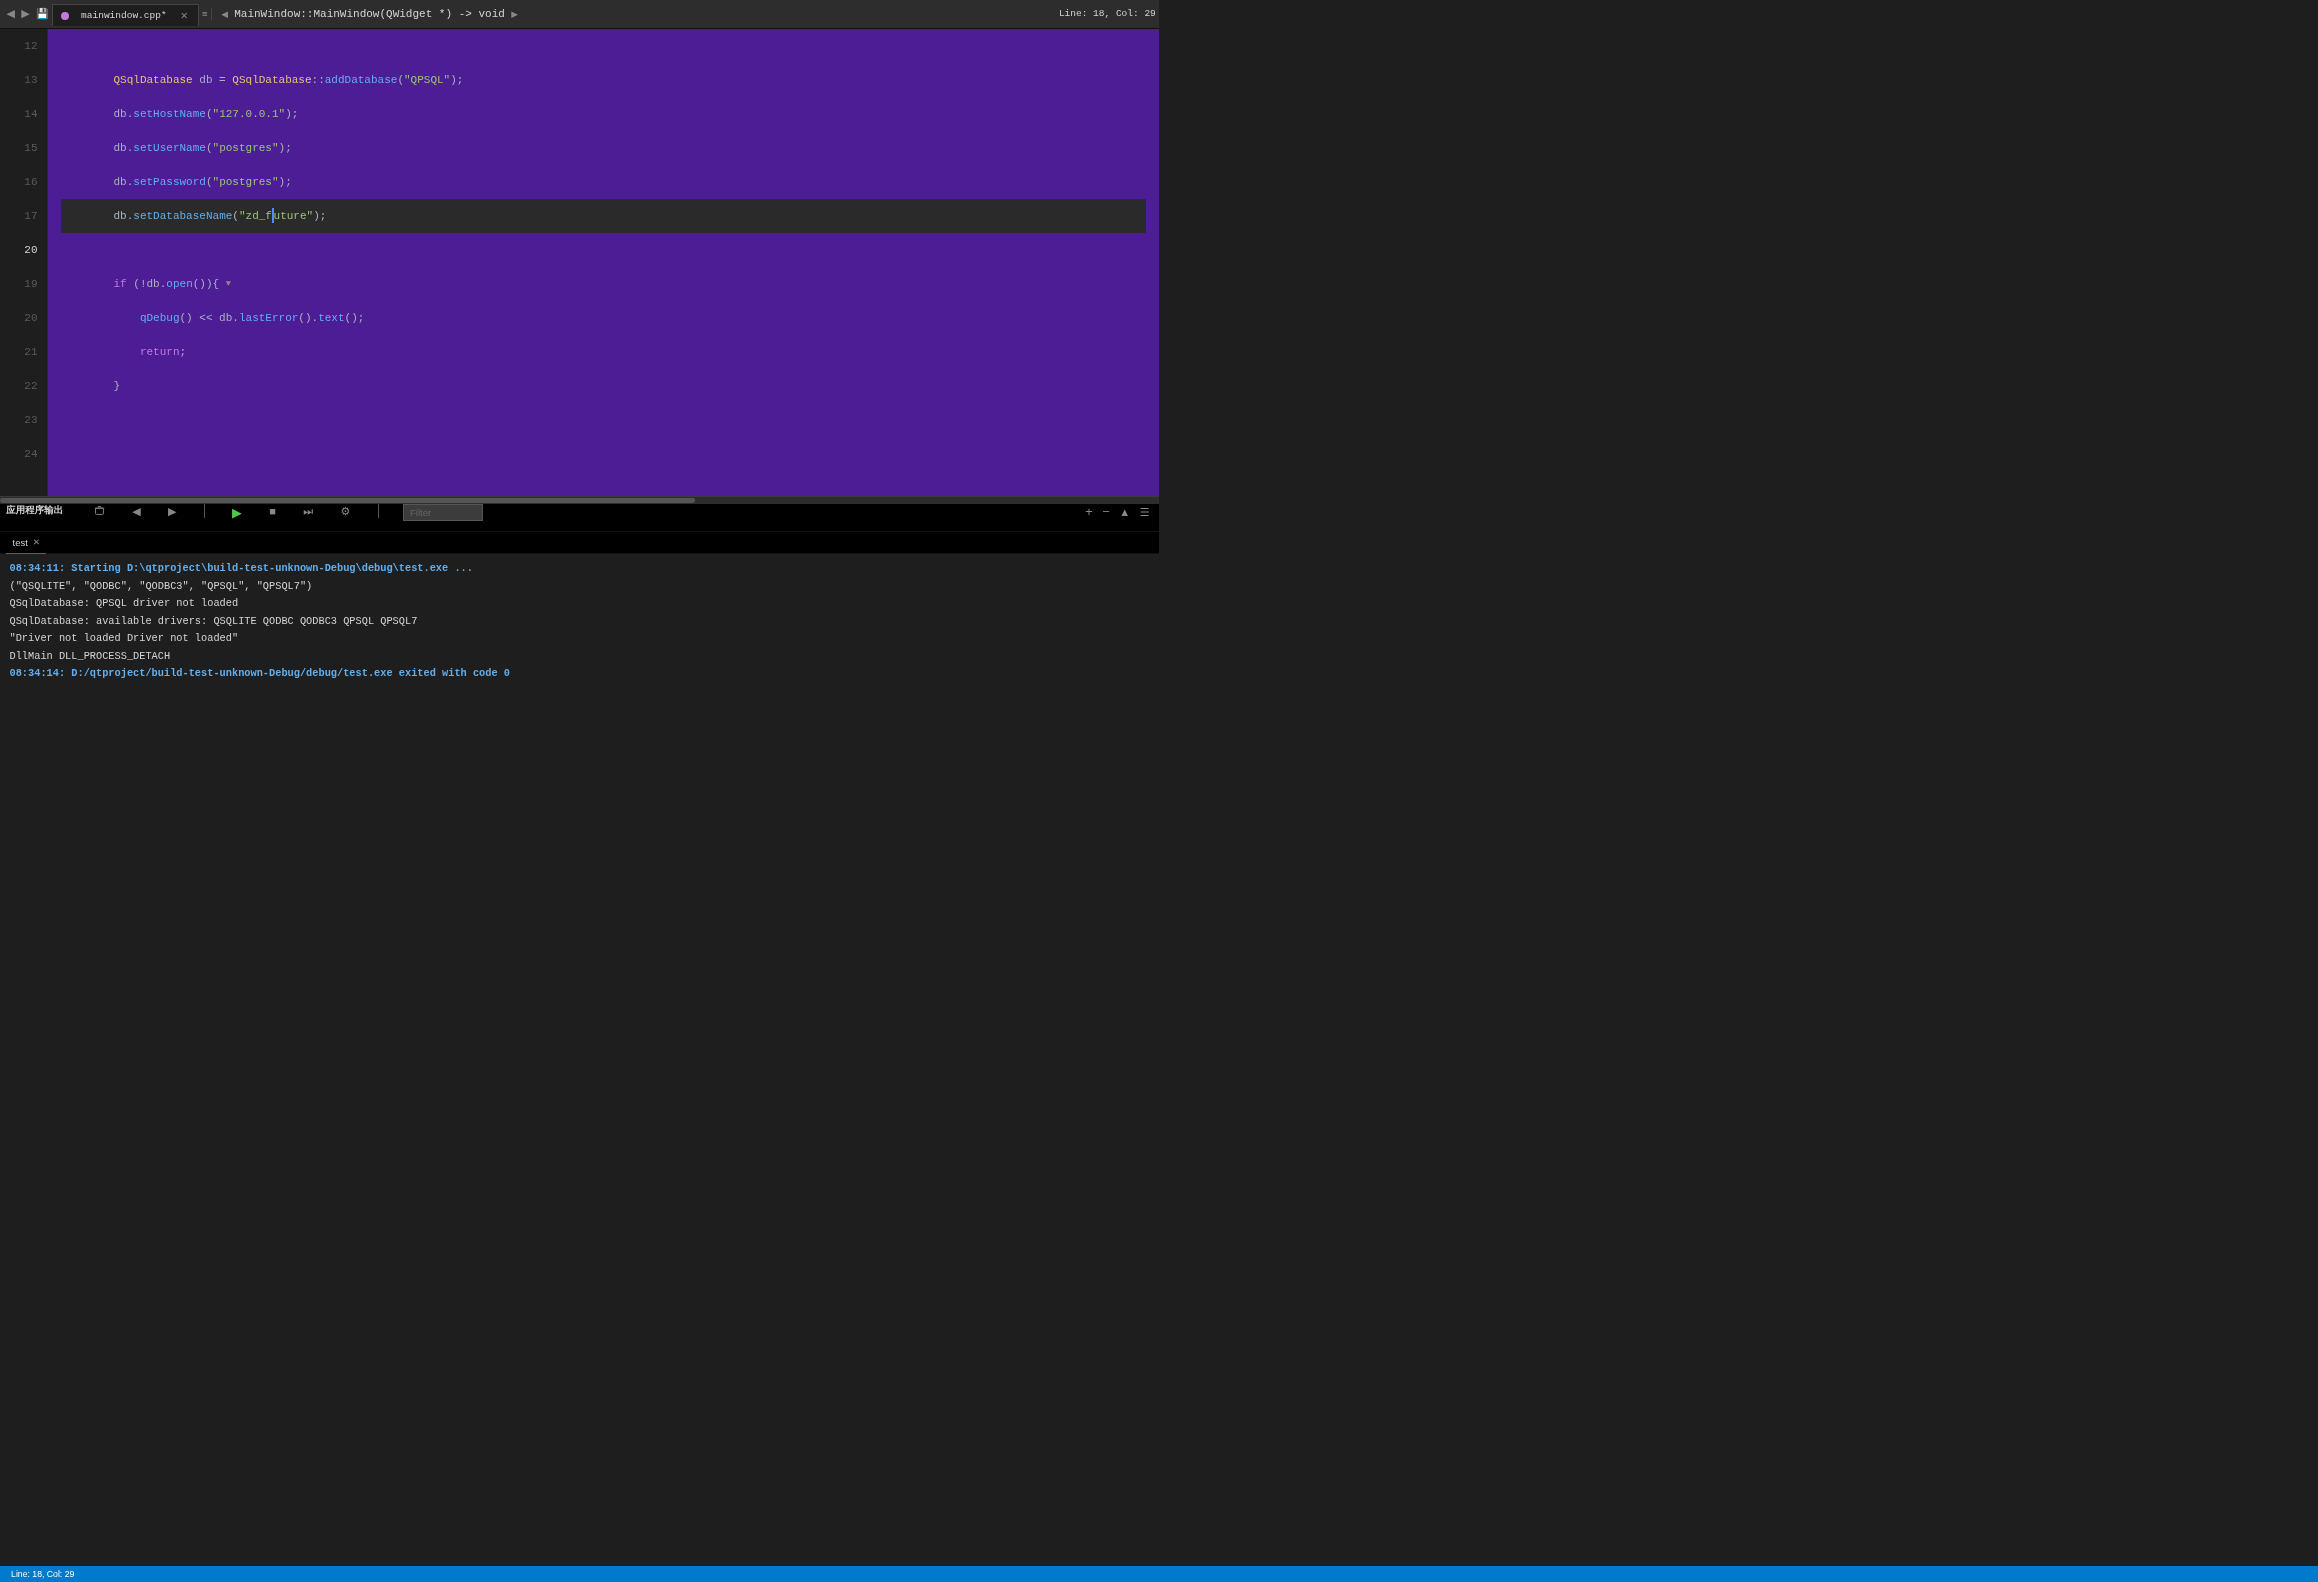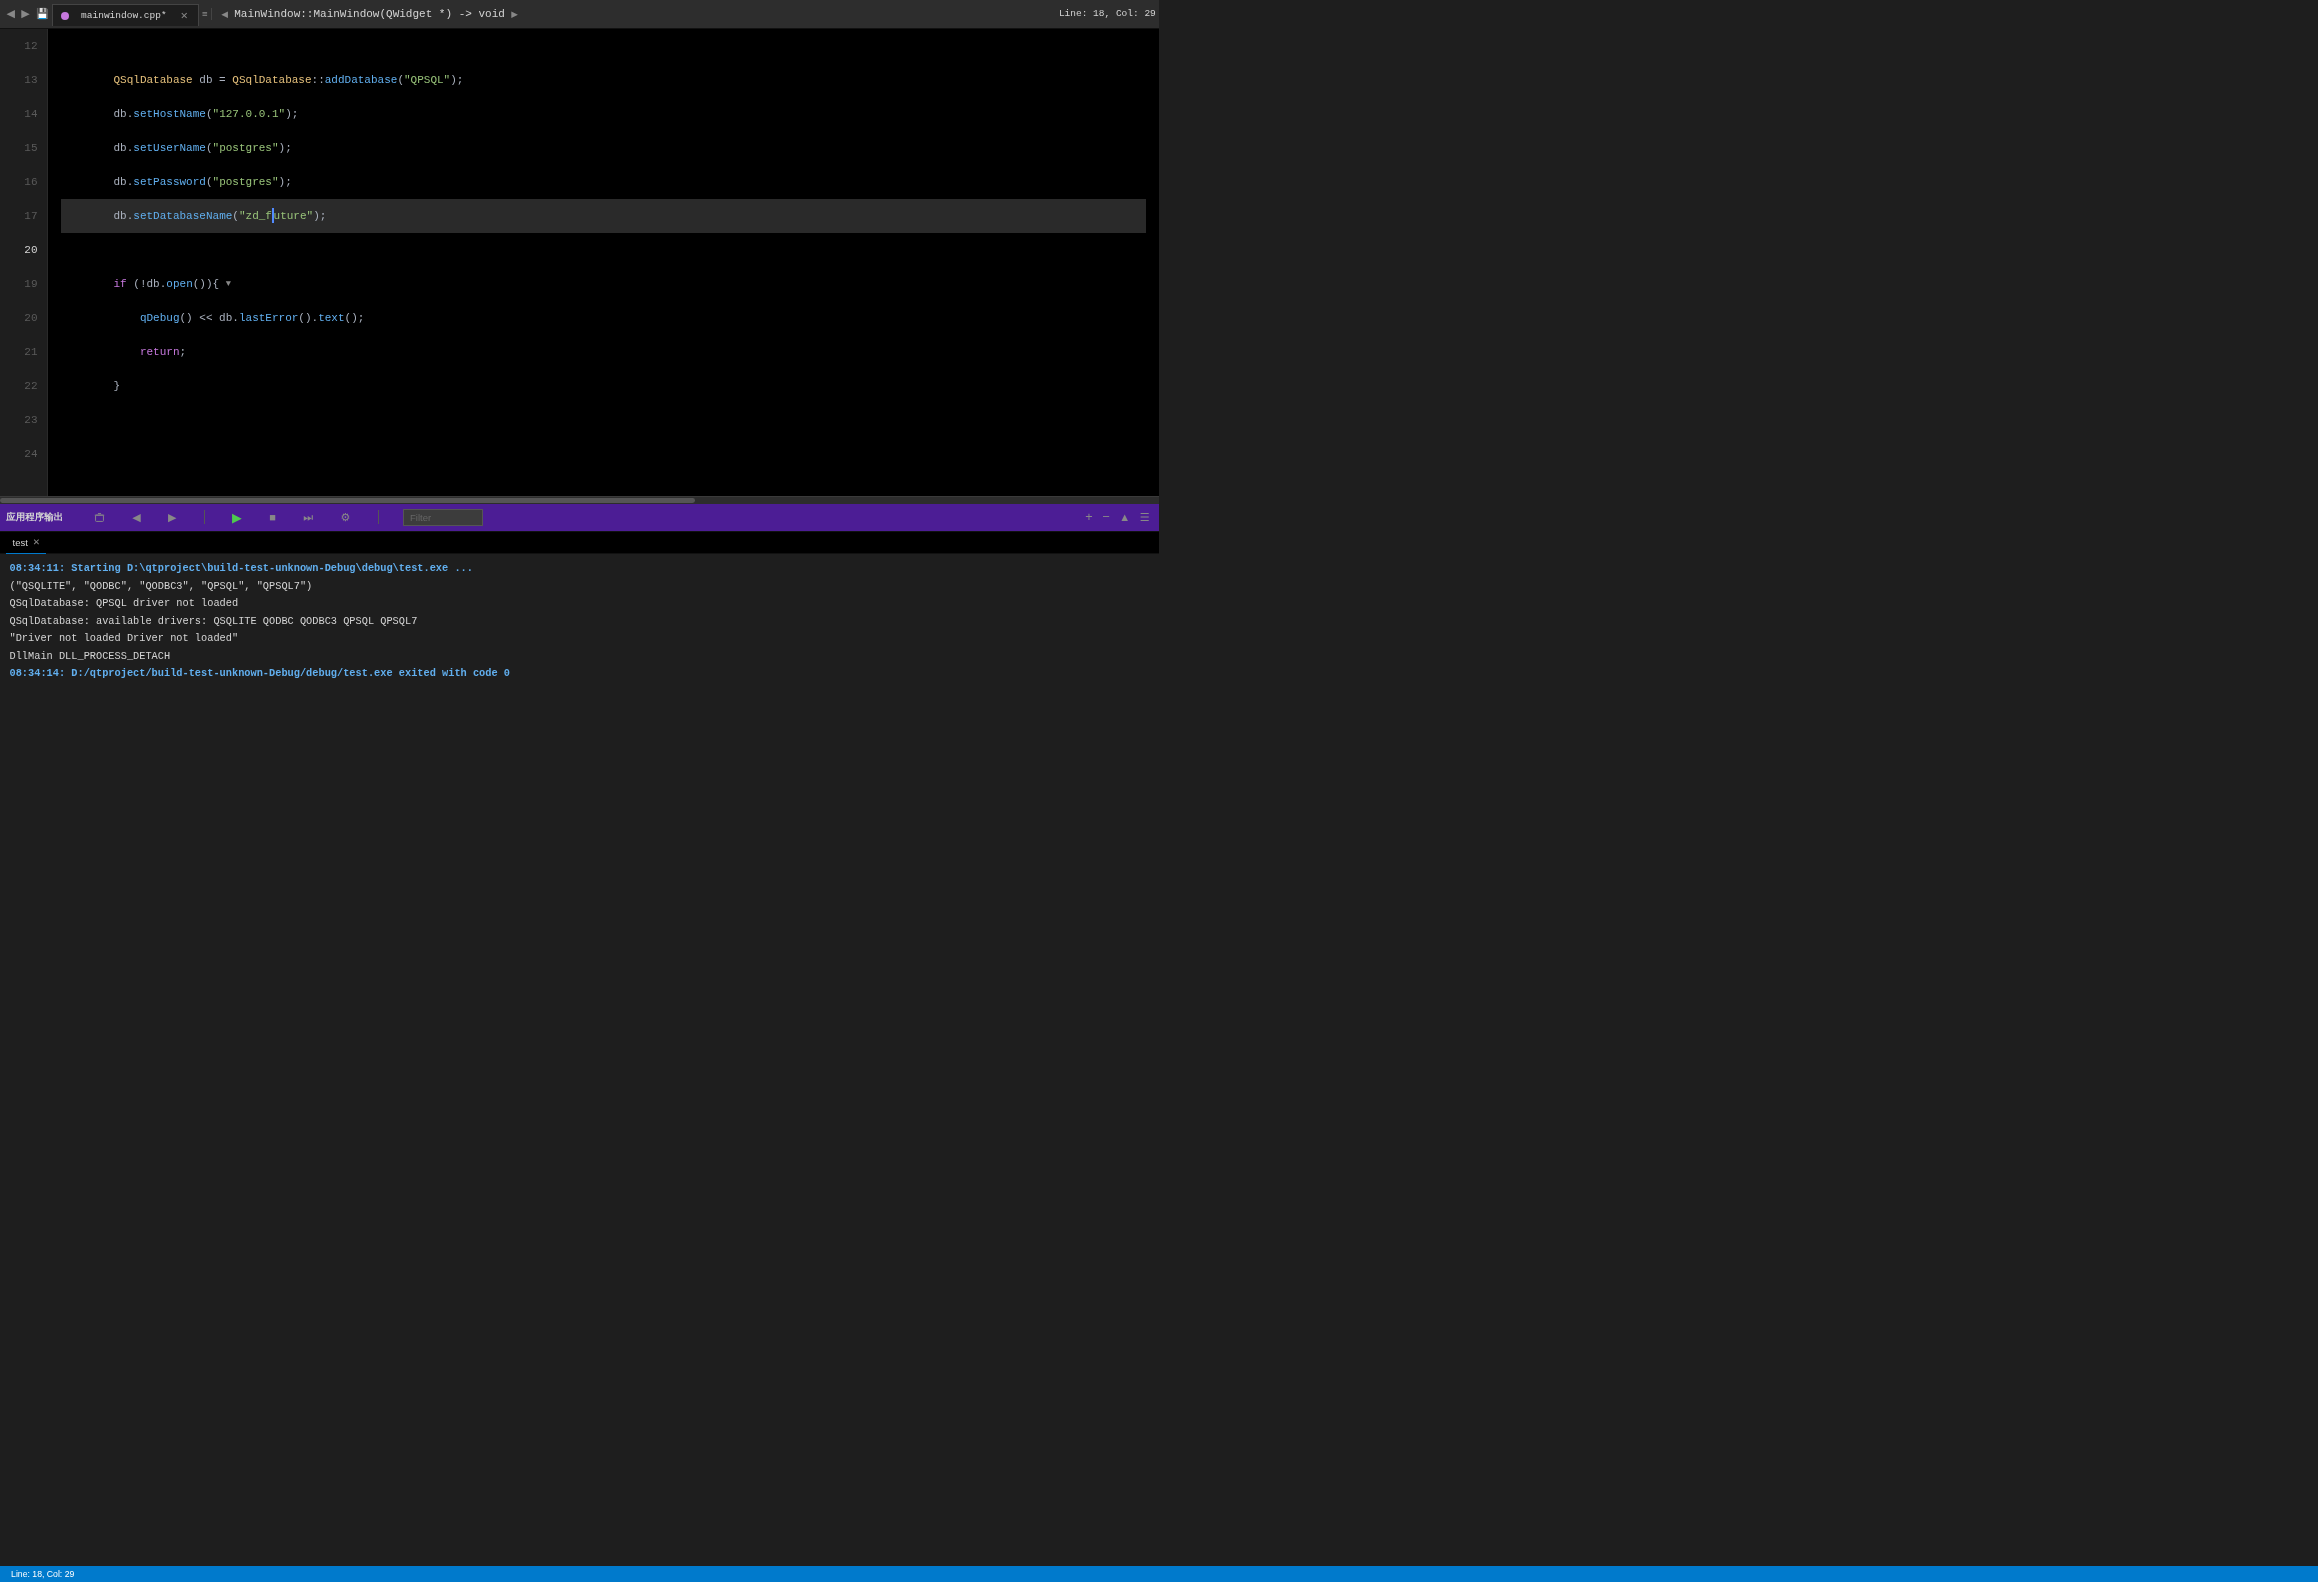--- a/index.html
+++ b/index.html
@@ -78,21 +78,21 @@
       align-items: center;
       gap: 3.2px;
       font-size: 9.5px;
       color: #d4d4d4;
       padding: 0 6.3px;
       border-left: 0.8px solid #444;
     }
 
     
     .editor-area {
-      background: #000000;
+      background: #4c1d95;
       height: 467px;
       overflow: hidden;
       position: relative;
     }
 
     .code-container {
       display: flex;
       height: 100%;
     }
 
@@ -174,23 +174,23 @@
       position: absolute;
       left: 0;
       top: 1.6px;
       height: 4.8px;
       width: 60%;
       background: #555;
       border-radius: 2.4px;
     }
 
     .bottom-toolbar {
-      background: #4c1d95;
-      display: flex;
-      align-items: center;
+      background: #000000;
+      display: flex;
+      align-items: flex-start;
       height: 28.5px;
       padding: 0 6.3px;
       gap: 21px;
       border-bottom: 0.8px solid #111;
     }
 
     .bottom-title {
       font-size: 9.5px;
       color: #d4d4d4;
       font-weight: bold;

